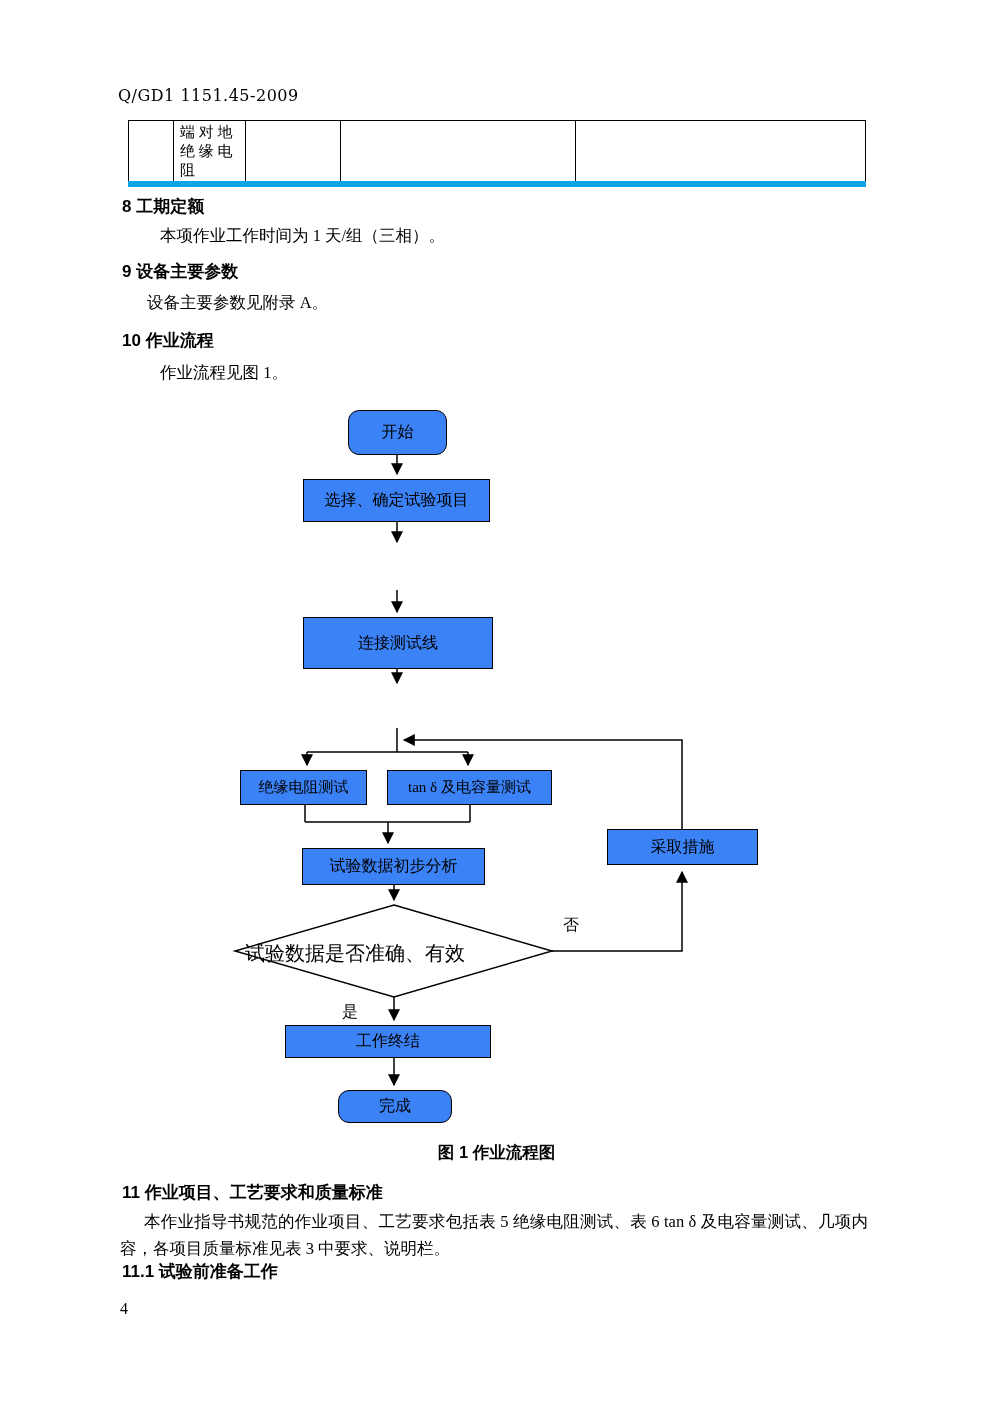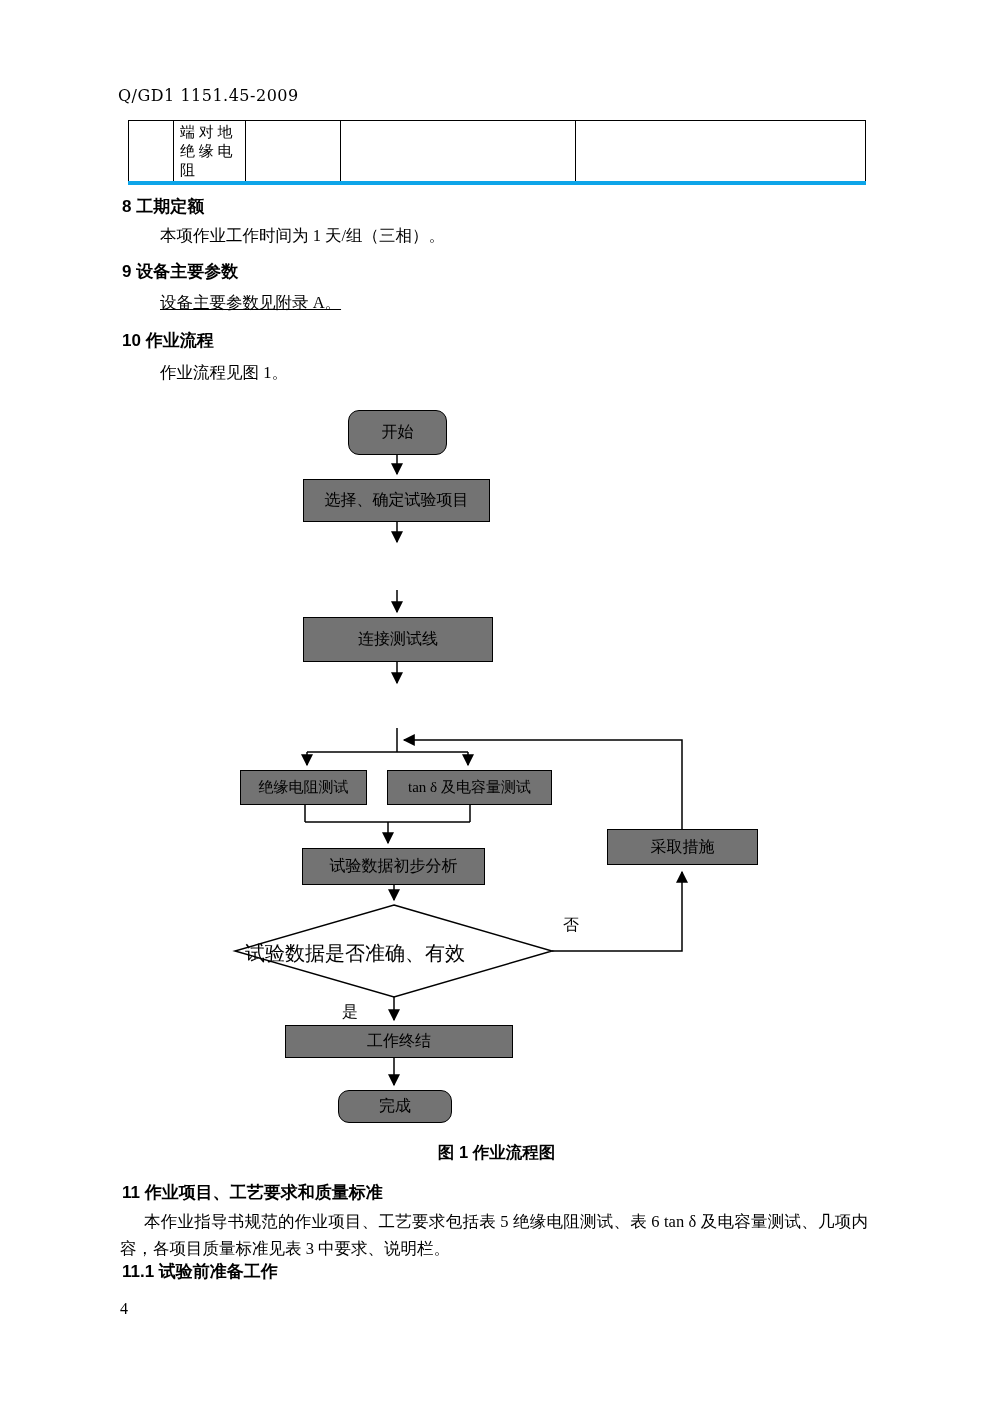--- a/index.html
+++ b/index.html
@@ -8,28 +8,28 @@
     font-family:"Liberation Serif","DejaVu Serif",serif;color:#000;overflow:hidden;
   }
   .abs{position:absolute;}
   .doc-header{left:118px;top:86px;font-size:16px;letter-spacing:0.5px;font-family:"DejaVu Serif",serif;}
   
   .tablefrag{left:128px;top:120px;border-collapse:collapse;table-layout:fixed;}
   .tablefrag td{
     border:1px solid #000;height:58px;vertical-align:top;
     font-size:15px;line-height:19px;padding:2px 4px 0 6px;white-space:pre-line;
   }
-  .tablefrag tr td{border-bottom:4px solid #0ea5e9;margin-top:24px;}
+  .tablefrag tr td{border-bottom:6px solid #0ea5e9;margin-top:24px;}
   
   .h{font-family:Liberation Sans, sans-serif;font-weight:bold;font-size:17px;}
   .b{font-size:16.5px;}
   .para{width:748px;line-height:27px;text-indent:24px;text-align:justify;}
   
   .node{
-    position:absolute;border:1.5px solid #000;background:#737373;
+    position:absolute;border:1.5px solid #000;background:#3b82f6;
     display:flex;align-items:center;justify-content:center;
     font-size:16px;box-sizing:border-box;text-align:center;
   }
   .rounded{border-radius:11px;}
   .fc-label{position:absolute;font-size:16px;}
   .diamond-text{
     position:absolute;left:245px;top:940px;width:300px;text-align:left;
     font-size:20px;
   }
   .caption{
@@ -64,21 +64,21 @@
       <td></td>
       <td></td>
     </tr>
   </tbody>
     </table>
 
   <div class="abs h" style="left:122px;top:195px;">8 工期定额</div>
   <div class="abs b" style="left:160px;top:225px;">本项作业工作时间为 1 天/组（三相）。</div>
 
   <div class="abs h" style="left:122px;top:260px;">9 设备主要参数</div>
-  <div class="abs b" style="left:160px;top:292px;text-decoration:underline;">设备主要参数见附录 A。</div>
+  <div class="abs b" style="left:147px;top:292px;">设备主要参数见附录 A。</div>
 
   <div class="abs h" style="left:122px;top:329px;">10 作业流程</div>
   <div class="abs b" style="left:160px;top:362px;">作业流程见图 1。</div>
 
   <svg class="connectors" width="993" height="1404" viewBox="0 0 993 1404">
     <defs>
       <marker id="arr" viewBox="0 0 10 10" refX="9" refY="5" markerWidth="9" markerHeight="8" orient="auto-start-reverse">
         <path d="M0,0 L10,5 L0,10 z" fill="#000"></path>
       </marker>
     </defs>
@@ -99,26 +99,26 @@
       <path d="M394,997 L394,1020" marker-end="url(#arr)"></path>
       <path d="M394,1058 L394,1085" marker-end="url(#arr)"></path>
       <path d="M552,951 L682,951 L682,872" marker-end="url(#arr)"></path>
       <path d="M682,829 L682,740 L404,740" marker-end="url(#arr)"></path>
     </g>
     <polygon points="394,905 552,951 394,997 235,951" fill="#ffffff" stroke="#000" stroke-width="1.5"></polygon>
   </svg>
 
   <div class="node rounded" style="left:348px;top:410px;width:99px;height:45px;">开始</div>
   <div class="node" style="left:303px;top:479px;width:187px;height:43px;">选择、确定试验项目</div>
-  <div class="node" style="left:303px;top:617px;width:190px;height:45px;">连接测试线</div>
+  <div class="node" style="left:303px;top:617px;width:190px;height:52px;">连接测试线</div>
   <div class="node" style="left:240px;top:770px;width:127px;height:35px;font-size:15px;">绝缘电阻测试</div>
   <div class="node" style="left:387px;top:770px;width:165px;height:35px;font-size:15px;">tan δ 及电容量测试</div>
   <div class="node" style="left:302px;top:848px;width:183px;height:37px;">试验数据初步分析</div>
   <div class="node" style="left:607px;top:829px;width:151px;height:36px;">采取措施</div>
-  <div class="node" style="left:285px;top:1025px;width:228px;height:33px;">工作终结</div>
+  <div class="node" style="left:285px;top:1025px;width:206px;height:33px;">工作终结</div>
   <div class="node rounded" style="left:338px;top:1090px;width:114px;height:33px;">完成</div>
 
   <div class="diamond-text">试验数据是否准确、有效</div>
   <div class="fc-label" style="left:563px;top:915px;">否</div>
   <div class="fc-label" style="left:342px;top:1002px;">是</div>
 
   <div class="caption">图 1 作业流程图</div>
 
   <div class="abs h" style="left:122px;top:1181px;">11 作业项目、工艺要求和质量标准</div>
   <div class="abs b para" style="left:120px;top:1208px;">本作业指导书规范的作业项目、工艺要求包括表 5 绝缘电阻测试、表 6 tan δ 及电容量测试、几项内容，各项目质量标准见表 3 中要求、说明栏。</div>

